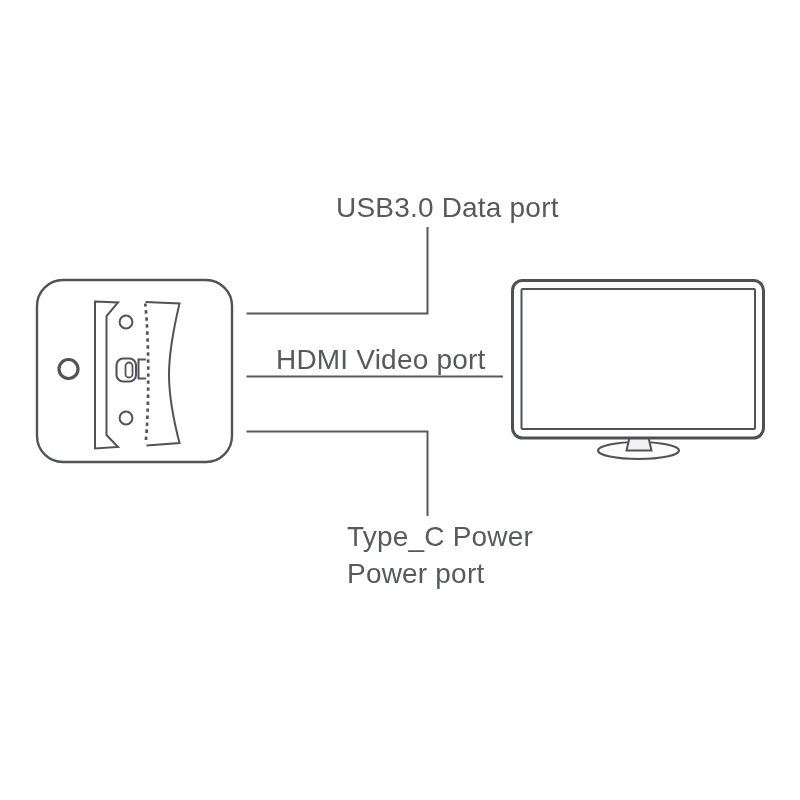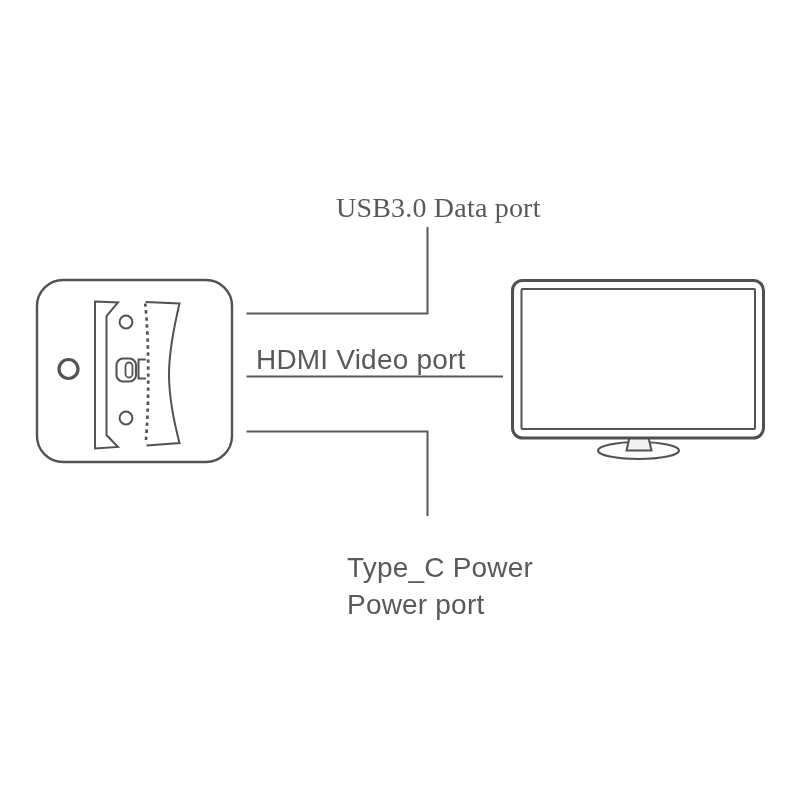--- a/index.html
+++ b/index.html
@@ -22,23 +22,23 @@
   }
   .diagram-label {
     position: absolute;
     color: #58595b;
     font-size: 28px;
     font-weight: 400;
     letter-spacing: 0.2px;
     white-space: nowrap;
     line-height: 37px;
   }
-  #usb-label   { left: 336px; top: 189px; font-family: Liberation Serif, serif; }
-  #hdmi-label  { left: 256px; top: 341px; text-align: center; }
-  #typec-label { left: 347px; top: 518px; margin-top: 31px; }
+  #usb-label   { left: 336px; top: 189px; }
+  #hdmi-label  { left: 276px; top: 341px; text-align: center; }
+  #typec-label { left: 347px; top: 518px; }
 </style>
 </head>
 <body>
 
 <div id="canvas">
 
   <svg id="diagram-svg" width="800" height="800" viewBox="0 0 800 800">
 
     <g stroke="#525357" fill="#ffffff">
 

